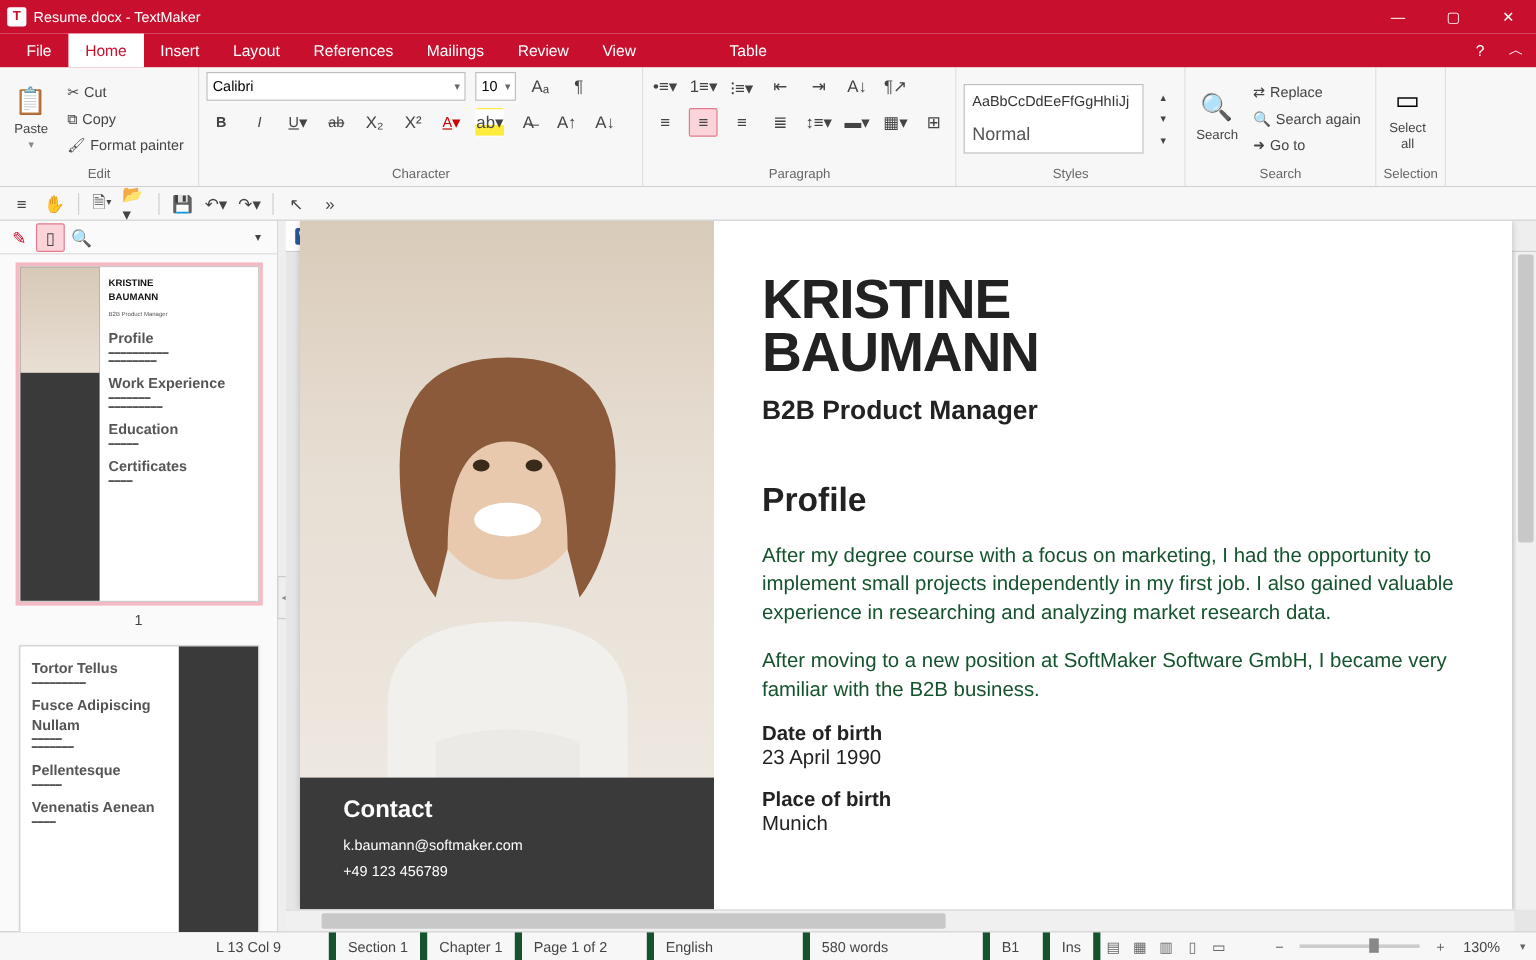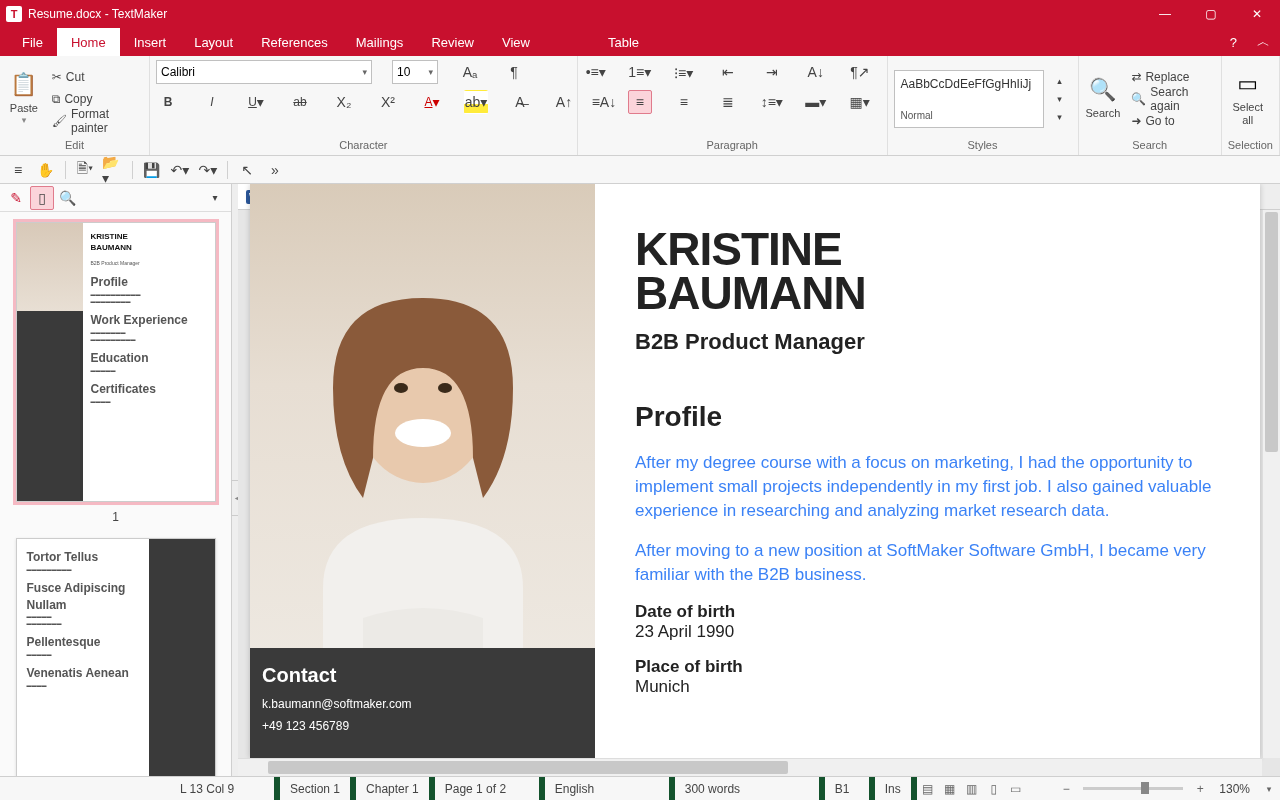--- a/index.html
+++ b/index.html
@@ -22,26 +22,26 @@
 .group{border-right:1px solid #e0e0e0;display:flex;flex-direction:column;padding:4px 6px 0;height:100%}
 .group-body{flex:1;display:flex;align-items:center;gap:4px}
 .group-label{text-align:center;font-size:11px;color:#666;padding:2px 0 4px}
 .bigbtn{width:40px;height:64px;display:flex;flex-direction:column;align-items:center;justify-content:center;cursor:pointer;border:1px solid transparent;border-radius:2px}
 .bigbtn .ico{font-size:22px;margin-bottom:4px}
 .bigbtn .lbl{font-size:11px;color:#444;text-align:center;line-height:1.1}
 .smbtn{height:20px;padding:0 5px;display:flex;align-items:center;gap:4px;cursor:pointer;font-size:11px;color:#444;border:1px solid transparent;border-radius:2px}
 .iconbtn{width:24px;height:24px;display:flex;align-items:center;justify-content:center;cursor:pointer;border:1px solid transparent;font-size:14px;color:#444;border-radius:2px}
 .iconbtn.active{background:#fbd4da;border-color:#e07b8c}
 .col{display:flex;flex-direction:column;gap:2px}
-.row{display:flex;gap:20px;align-items:center}
+.row{display:flex;gap:8px;align-items:center}
 .combo{height:24px;border:1px solid #c0c0c0;background:#fff;display:flex;align-items:center;padding:0 4px;font-size:12px;cursor:pointer}
 .combo .arr{margin-left:auto;font-size:9px;color:#666}
 .stylebox{width:150px;height:58px;border:1px solid #c0c0c0;background:#fff;display:flex;flex-direction:column;padding:6px;cursor:pointer}
 .stylebox .prev{font-size:12px;color:#333}
-.stylebox .nm{margin-top:auto;font-size:10px;color:#555}
+.stylebox .nm{margin-top:auto;font-size:15px;color:#555}
 
 .qtbar{height:28px;background:#f7f7f7;border-bottom:1px solid #d0d0d0;display:flex;align-items:center;padding:0 6px;gap:4px}
 .qtbar .sep{width:1px;height:18px;background:#d0d0d0;margin:0 3px}
 .doctab{display:flex;align-items:center;padding:0 8px;gap:6px;border-right:1px solid #cfcfcf;background:#f4f4f4;cursor:pointer;min-width:180px}
 .doctab.active{background:#fff}
 .doctab .dico{width:14px;height:14px;background:#2b579a;border-radius:2px;position:relative}
 .doctab .dico::after{content:"W";position:absolute;color:#fff;font-size:8px;left:3px;top:1px;font-weight:bold}
 .doctab .x{margin-left:auto;color:#888;font-size:12px}
 
 .workspace{flex:1;display:flex;overflow:hidden}
@@ -55,28 +55,28 @@
 .thumb .col2{flex:1;padding:8px;font-size:5px;color:#555;line-height:1.4}
 .thumb .nm{font-weight:900;font-size:8px;color:#111}
 .pgnum{text-align:center;font-size:12px;color:#444;margin-bottom:14px}
 .splitter{width:6px;background:#eee;cursor:ew-resize;position:relative}
 .splitter::after{content:"◄";position:absolute;left:-1px;top:50%;font-size:9px;color:#888;background:#eee;border:1px solid #ccc;padding:12px 1px}
 .docarea{flex:1;background:#e6e6e6;position:relative;overflow:hidden}
 .doctabsrow{height:26px;background:#eee;border-bottom:1px solid #cfcfcf;display:flex}
 .page{position:absolute;left:12px;top:0;right:20px;bottom:18px;background:#fff;display:flex;box-shadow:0 0 6px rgba(0,0,0,.2)}
 .page .photo{width:345px;background:linear-gradient(180deg,#d9cbb9 0%,#e7ded3 35%,#f0ece6 100%);position:relative;overflow:hidden}
 .page .photo svg{position:absolute;bottom:80px;left:50%;transform:translateX(-50%)}
-.page .contact{position:absolute;bottom:0;left:0;right:0;height:110px;background:#3a3a3a;color:#fff;padding:16px 12px}
+.page .contact{position:absolute;bottom:0;left:0;right:0;height:110px;background:#3a3a3a;color:#fff;padding:16px 36px}
 .page .contact h3{font-size:20px;font-weight:600;margin-bottom:10px}
 .page .contact div{font-size:12px;margin-bottom:8px}
 .page .content{flex:1;padding:44px 40px 20px 40px;color:#222}
 .page h1{font-family:Arial Black,Arial,sans-serif;font-weight:900;font-size:46px;line-height:.95;letter-spacing:-1px}
 .page .role{font-size:22px;font-weight:700;margin-top:14px}
 .page h2{font-size:28px;font-weight:700;margin-top:46px;margin-bottom:18px}
-.page p{font-size:17px;line-height:1.4;margin-bottom:16px;color:#3b82f6}
+.page p{font-size:17px;line-height:1.4;margin-bottom:16px;color:#14532d}
 .page .lbl2{font-size:17px;font-weight:700;margin-top:15px}
 .page .val2{font-size:17px}
 .vscroll{position:absolute;right:0;top:26px;bottom:18px;width:18px;background:#f0f0f0;border-left:1px solid #ddd}
 .vscroll .thumb2{position:absolute;left:2px;right:2px;top:2px;height:240px;background:#c8c8c8;border-radius:2px}
 .hscroll{position:absolute;left:0;right:18px;bottom:0;height:18px;background:#f0f0f0;border-top:1px solid #ddd}
 .hscroll .thumb2{position:absolute;top:2px;bottom:2px;left:30px;width:520px;background:#c8c8c8;border-radius:2px}
 
 .status{height:24px;background:#f7f7f7;border-top:1px solid #cfcfcf;display:flex;align-items:center;font-size:12px;color:#444}
 .status .cell{padding:0 10px;border-right:6px solid #14532d;height:100%;display:flex;align-items:center;min-width:70px}
 .status .sico{width:22px;height:22px;display:flex;align-items:center;justify-content:center;cursor:pointer;color:#666}
@@ -141,21 +141,21 @@
       <div class="group-label">Edit</div>
     </div>
 
     <div class="group" style="min-width:370px">
       <div class="group-body col" style="align-items:flex-start;gap:6px">
         <div class="row">
           <div class="combo" style="width:216px">
               <span>Calibri</span>
               <span class="arr">▾</span>
             </div>
-          <div class="combo" style="width:46px">
+          <div class="combo" style="width:34px">
               <span>10</span>
               <span class="arr">▾</span>
             </div>
           <div class="iconbtn" title="char">Aₐ</div>
           <div class="iconbtn">¶</div>
         </div>
         <div class="row">
           <div class="iconbtn">
               <b>B</b>
             </div>
@@ -358,21 +358,21 @@
     </div>
   </div>
 
   <div class="status">
     <div style="width:170px"></div>
     <div class="cell" style="min-width:110px">L 13 Col 9</div>
     <div class="cell">Section 1</div>
     <div class="cell">Chapter 1</div>
     <div class="cell" style="min-width:110px">Page 1 of 2</div>
     <div class="cell" style="min-width:130px">English</div>
-    <div class="cell" style="min-width:150px">300 words</div>
+    <div class="cell" style="min-width:150px">580 words</div>
     <div class="cell" style="min-width:50px">B1</div>
     <div class="cell" style="min-width:40px">Ins</div>
     <div class="sico">▤</div>
     <div class="sico">▦</div>
     <div class="sico">▥</div>
     <div class="sico">▯</div>
     <div class="sico">▭</div>
     <div style="flex:1"></div>
     <div class="sico">−</div>
     <div class="zoomtrack">

